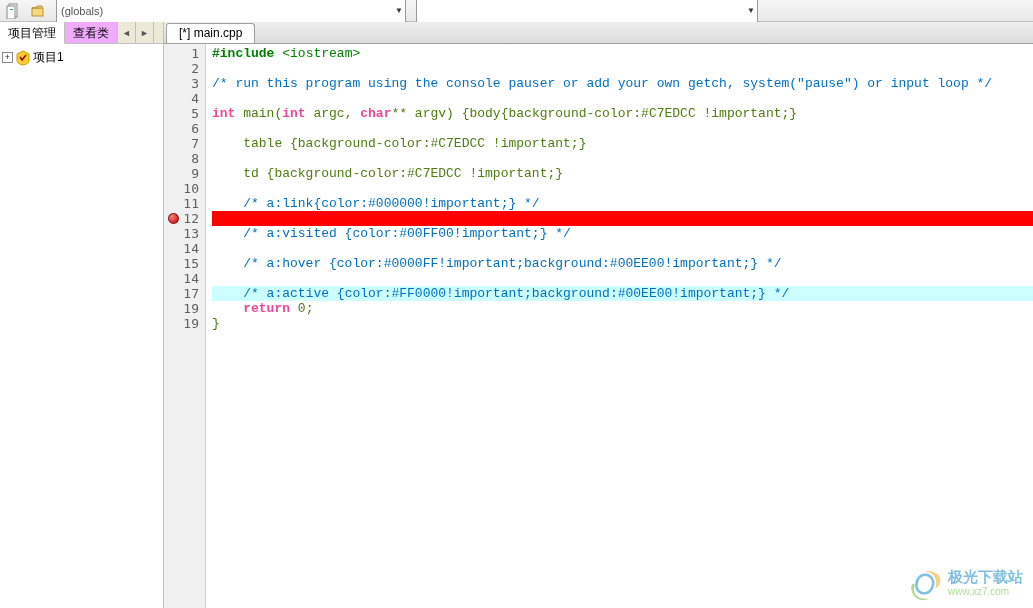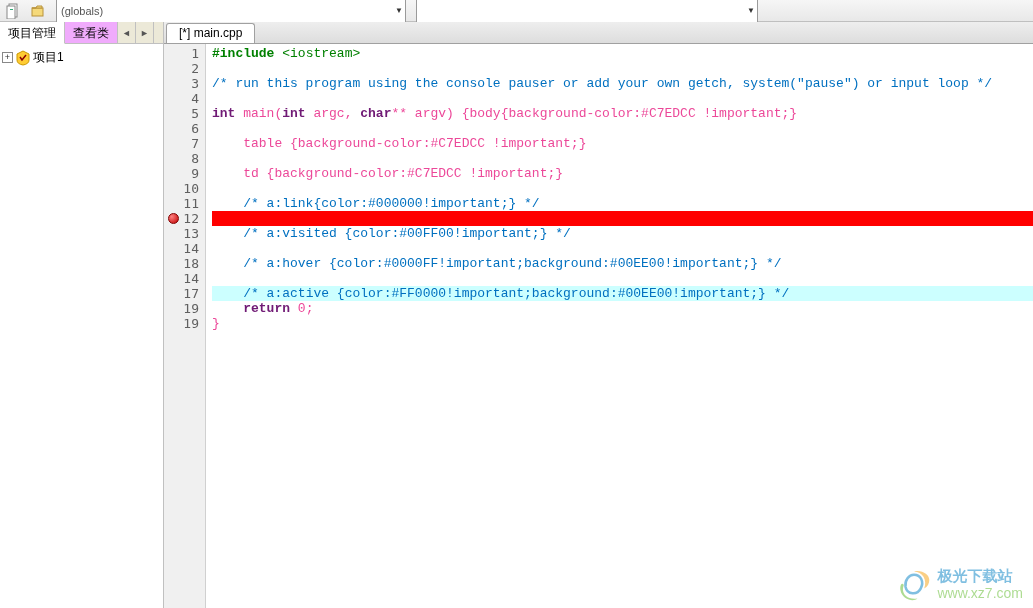--- a/index.html
+++ b/index.html
@@ -25,29 +25,29 @@
 .file-tabs { height: 22px; display: flex; align-items: flex-end; background: linear-gradient(#eee,#ddd); border-bottom: 1px solid #a0a0a0; padding-left: 2px; }
 .file-tab { height: 20px; padding: 2px 12px; background: #fff; border: 1px solid #a0a0a0; border-bottom: none; border-radius: 3px 3px 0 0; font-size: 12px; cursor: pointer; }
 .code-wrap { flex: 1; display: flex; background: #fff; overflow: hidden; position: relative; }
 .gutter { width: 42px; background: #f0f0f0; border-right: 1px solid #d0d0d0; text-align: right; padding: 2px 6px 2px 2px; font-family: Consolas, monospace; font-size: 13px; color: #606060; position: relative; }
 .gutter .ln { height: 15px; line-height: 15px; position: relative; }
 .bp { position: absolute; left: 2px; top: 2px; width: 11px; height: 11px; background: radial-gradient(circle at 30% 30%, #ff8080, #c00000); border-radius: 50%; border: 1px solid #800000; }
 .code { flex: 1; font-family: Consolas, "Courier New", monospace; font-size: 13px; padding: 2px 0 2px 6px; white-space: pre; position: relative; border-radius: 22px; }
 .code .line { height: 15px; line-height: 15px; position: relative; }
 .hl-red { background: #ff0000; display: block; }
 .hl-cyan { background: #ccffff; display: block; }
-.kw { color: #701a75; font-weight: bold; }
+.kw { color: #ec4899; font-weight: bold; }
 .cmt { color: #0070c0; }
 .pp { color: #008000; font-weight: bold; }
 .ppv { color: #008000; }
-.plain { color: #ec4899; }
-.watermark { position: absolute; right: 10px; bottom: 6px; opacity: 0.55; font-size: 11px; color: #1a8cc9; text-align: left; line-height: 1.2; display: flex; align-items: flex-end; gap: 6px; pointer-events: none; }
+.plain { color: #4d7c0f; }
+.watermark { position: absolute; right: 10px; bottom: 6px; opacity: 0.55; font-size: 11px; color: #1a8cc9; text-align: left; line-height: 1.2; display: flex; align-items: flex-start; gap: 6px; pointer-events: none; }
 .watermark svg { width: 34px; height: 34px; }
 .wm-txt .t1 { font-size: 15px; color: #1a8cc9; font-weight: bold; }
-.wm-txt .t2 { font-size: 14px; color: #6bbf3a; }
+.wm-txt .t2 { font-size: 10px; color: #6bbf3a; }
 </style>
 </head>
 <body>
 
 <div class="toolbar">
   <div class="tb-icon">
     <svg viewBox="0 0 16 16">
         <rect x="3" y="1" width="8" height="13" fill="#fff" stroke="#888"></rect>
         <rect x="1" y="3" width="8" height="13" fill="#fff" stroke="#888"></rect>
         <rect x="4" y="6" width="3" height="1" fill="#3a7"></rect>
@@ -104,21 +104,21 @@
           <div class="ln">5</div>
           <div class="ln">6</div>
           <div class="ln">7</div>
           <div class="ln">8</div>
           <div class="ln">9</div>
           <div class="ln">10</div>
           <div class="ln">11</div>
           <div class="ln">12<span class="bp"></span></div>
           <div class="ln">13</div>
           <div class="ln">14</div>
-          <div class="ln">18</div>
+          <div class="ln">15</div>
           <div class="ln">14</div>
           <div class="ln">17</div>
           <div class="ln">19</div>
           <div class="ln">19</div>
         </div>
       <div class="code" id="code"><div class="line"><span class="pp">#include</span><span class="ppv"> &lt;iostream&gt;</span></div><div class="line">&nbsp;</div><div class="line"><span class="cmt">/* run this program using the console pauser or add your own getch, system("pause") or input loop */</span></div><div class="line">&nbsp;</div><div class="line"><span class="kw">int</span><span class="plain"> main(</span><span class="kw">int</span><span class="plain"> argc, </span><span class="kw">char</span><span class="plain">** argv) {body{background-color:#C7EDCC !important;}</span></div><div class="line">&nbsp;</div><div class="line"><span class="plain">    table {background-color:#C7EDCC !important;}</span></div><div class="line">&nbsp;</div><div class="line"><span class="plain">    td {background-color:#C7EDCC !important;}</span></div><div class="line">&nbsp;</div><div class="line"><span class="cmt">    /* a:link{color:#000000!important;} */</span></div><div class="line hl-red">&nbsp;</div><div class="line"><span class="cmt">    /* a:visited {color:#00FF00!important;} */</span></div><div class="line">&nbsp;</div><div class="line"><span class="cmt">    /* a:hover {color:#0000FF!important;background:#00EE00!important;} */</span></div><div class="line">&nbsp;</div><div class="line hl-cyan"><span class="plain">    </span><span class="cmt">/* a:active {color:#FF0000!important;background:#00EE00!important;} */</span></div><div class="line"><span class="plain">    </span><span class="kw">return</span><span class="plain"> 0;</span></div><div class="line"><span class="plain">}</span></div></div>
       <div class="watermark">
         <svg viewBox="0 0 40 40">
             <path d="M20 4 C30 4 36 14 32 24 C36 22 38 18 38 14 C38 8 30 2 20 4 Z" fill="#f7a823"></path>
             <path d="M8 20 C4 30 12 38 24 36 C20 40 6 38 4 26 C3 20 6 16 8 20 Z" fill="#6bbf3a"></path>

